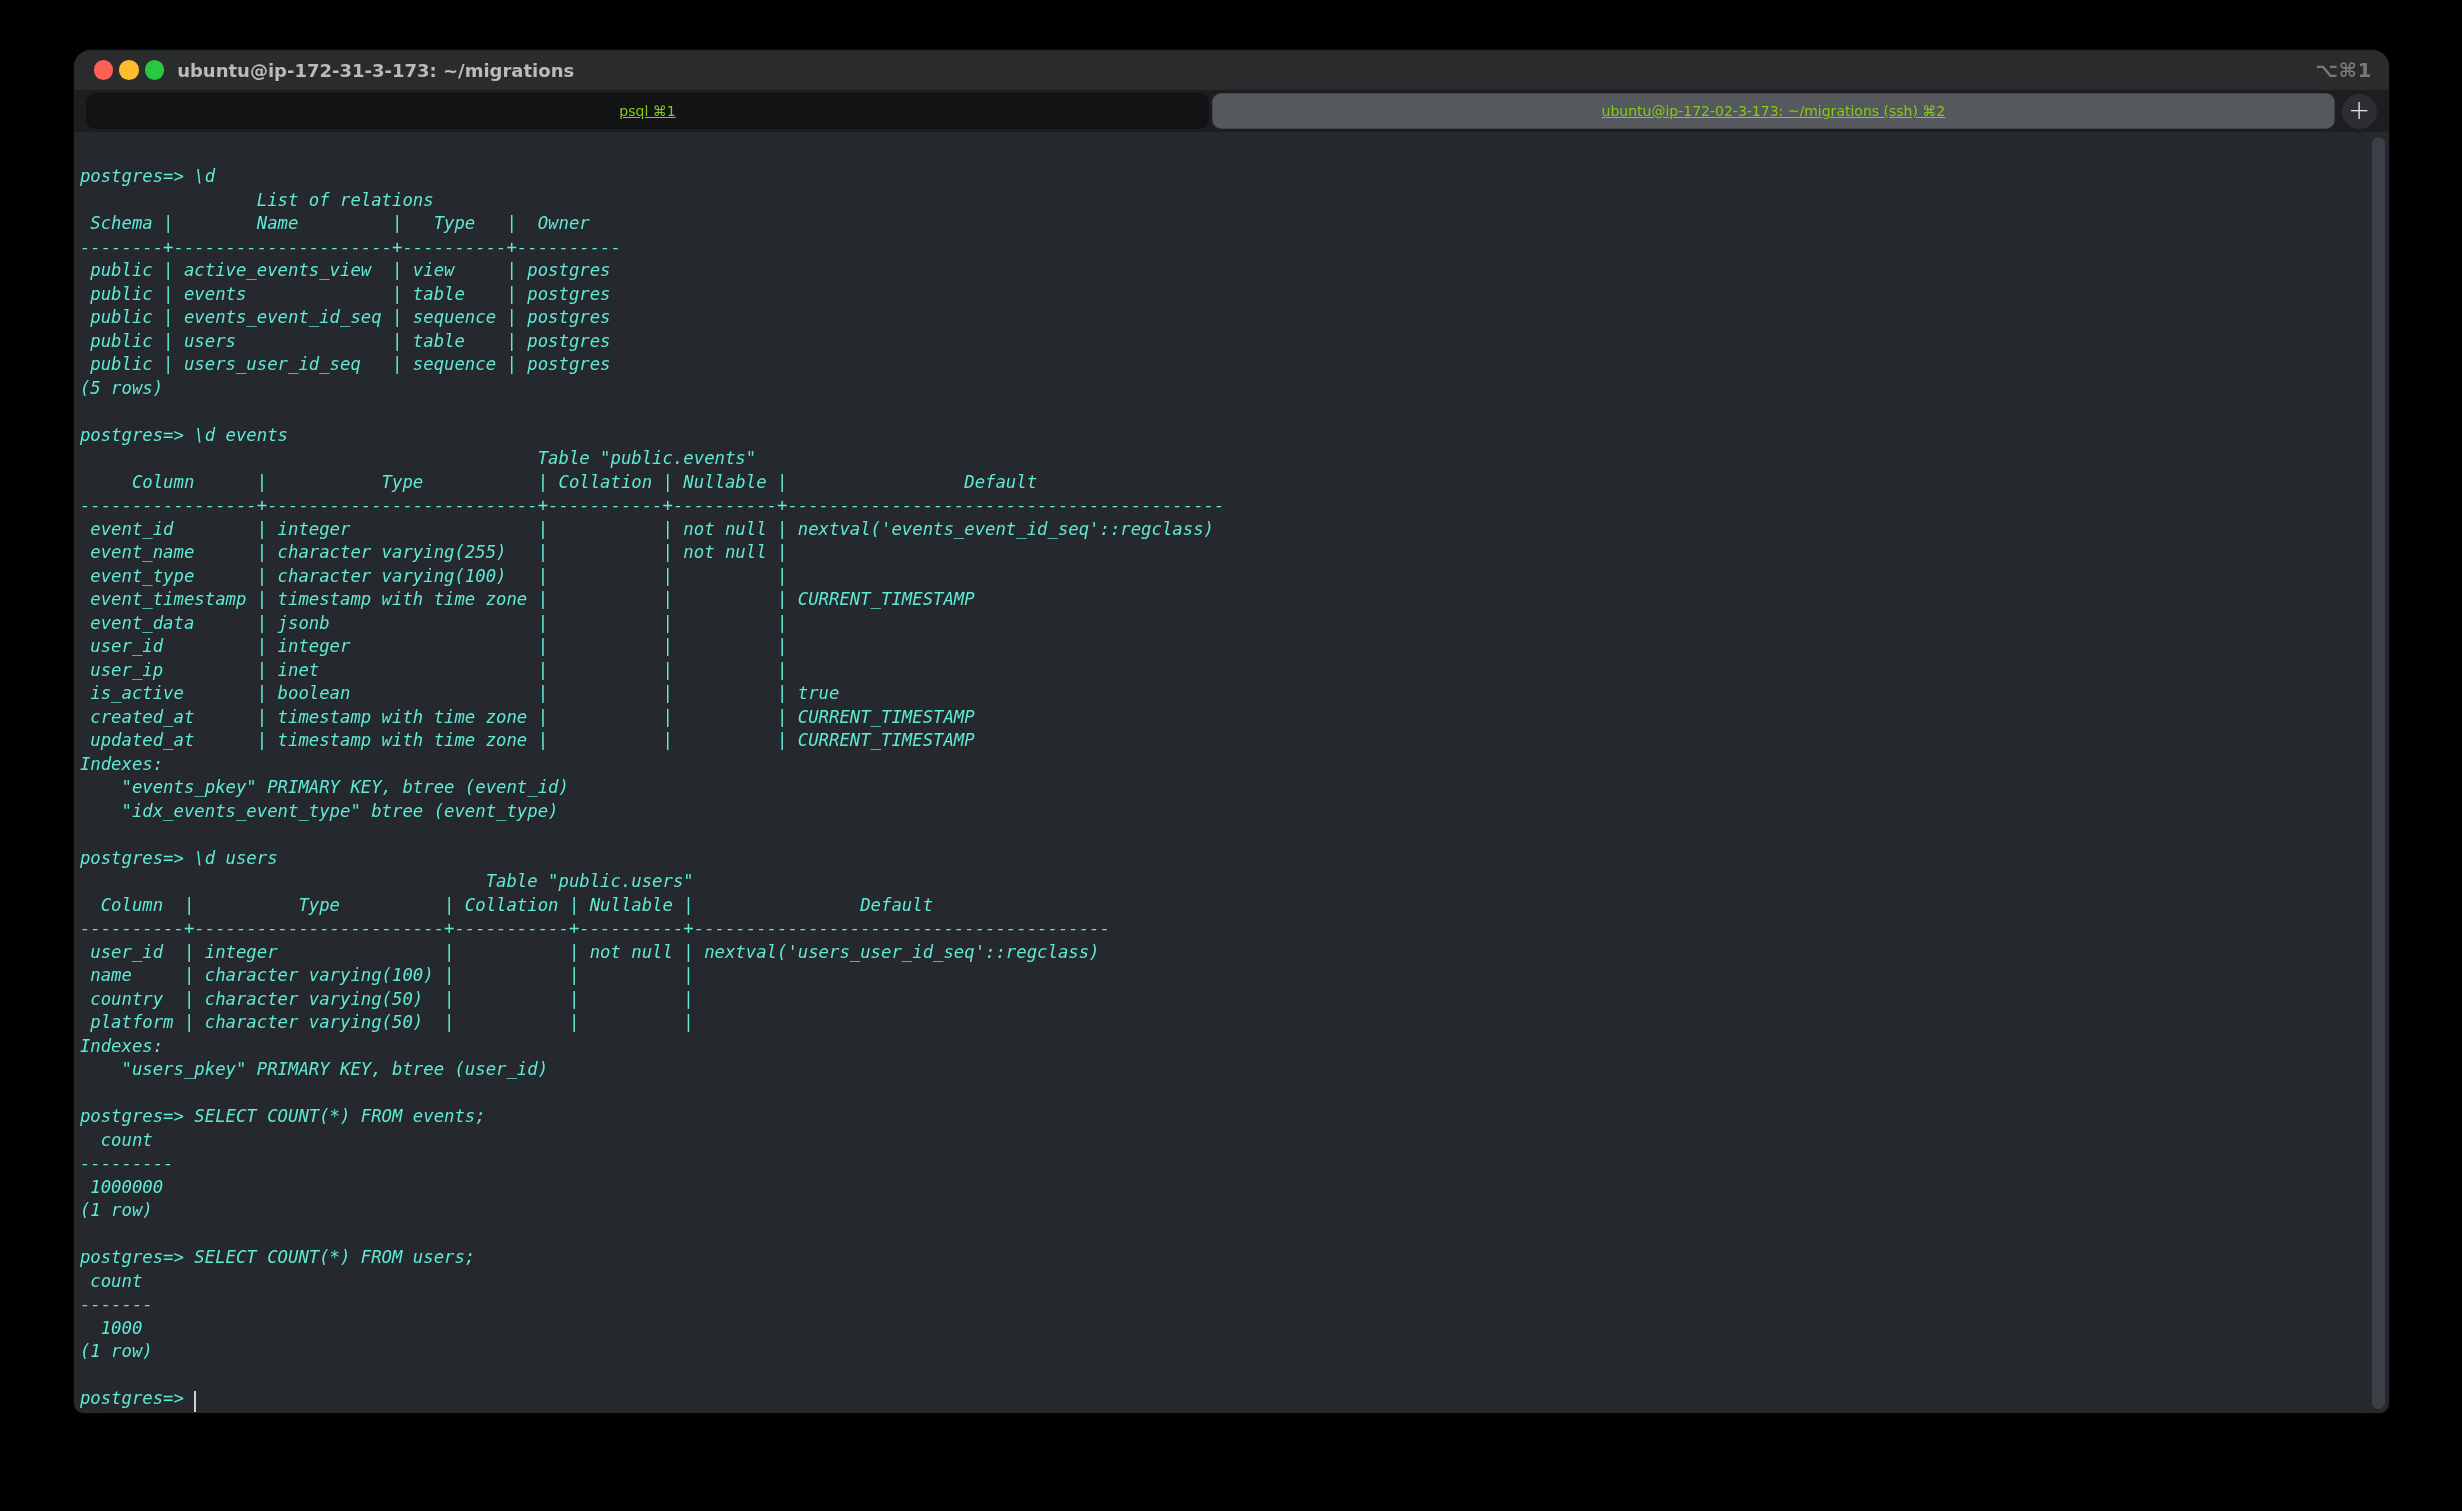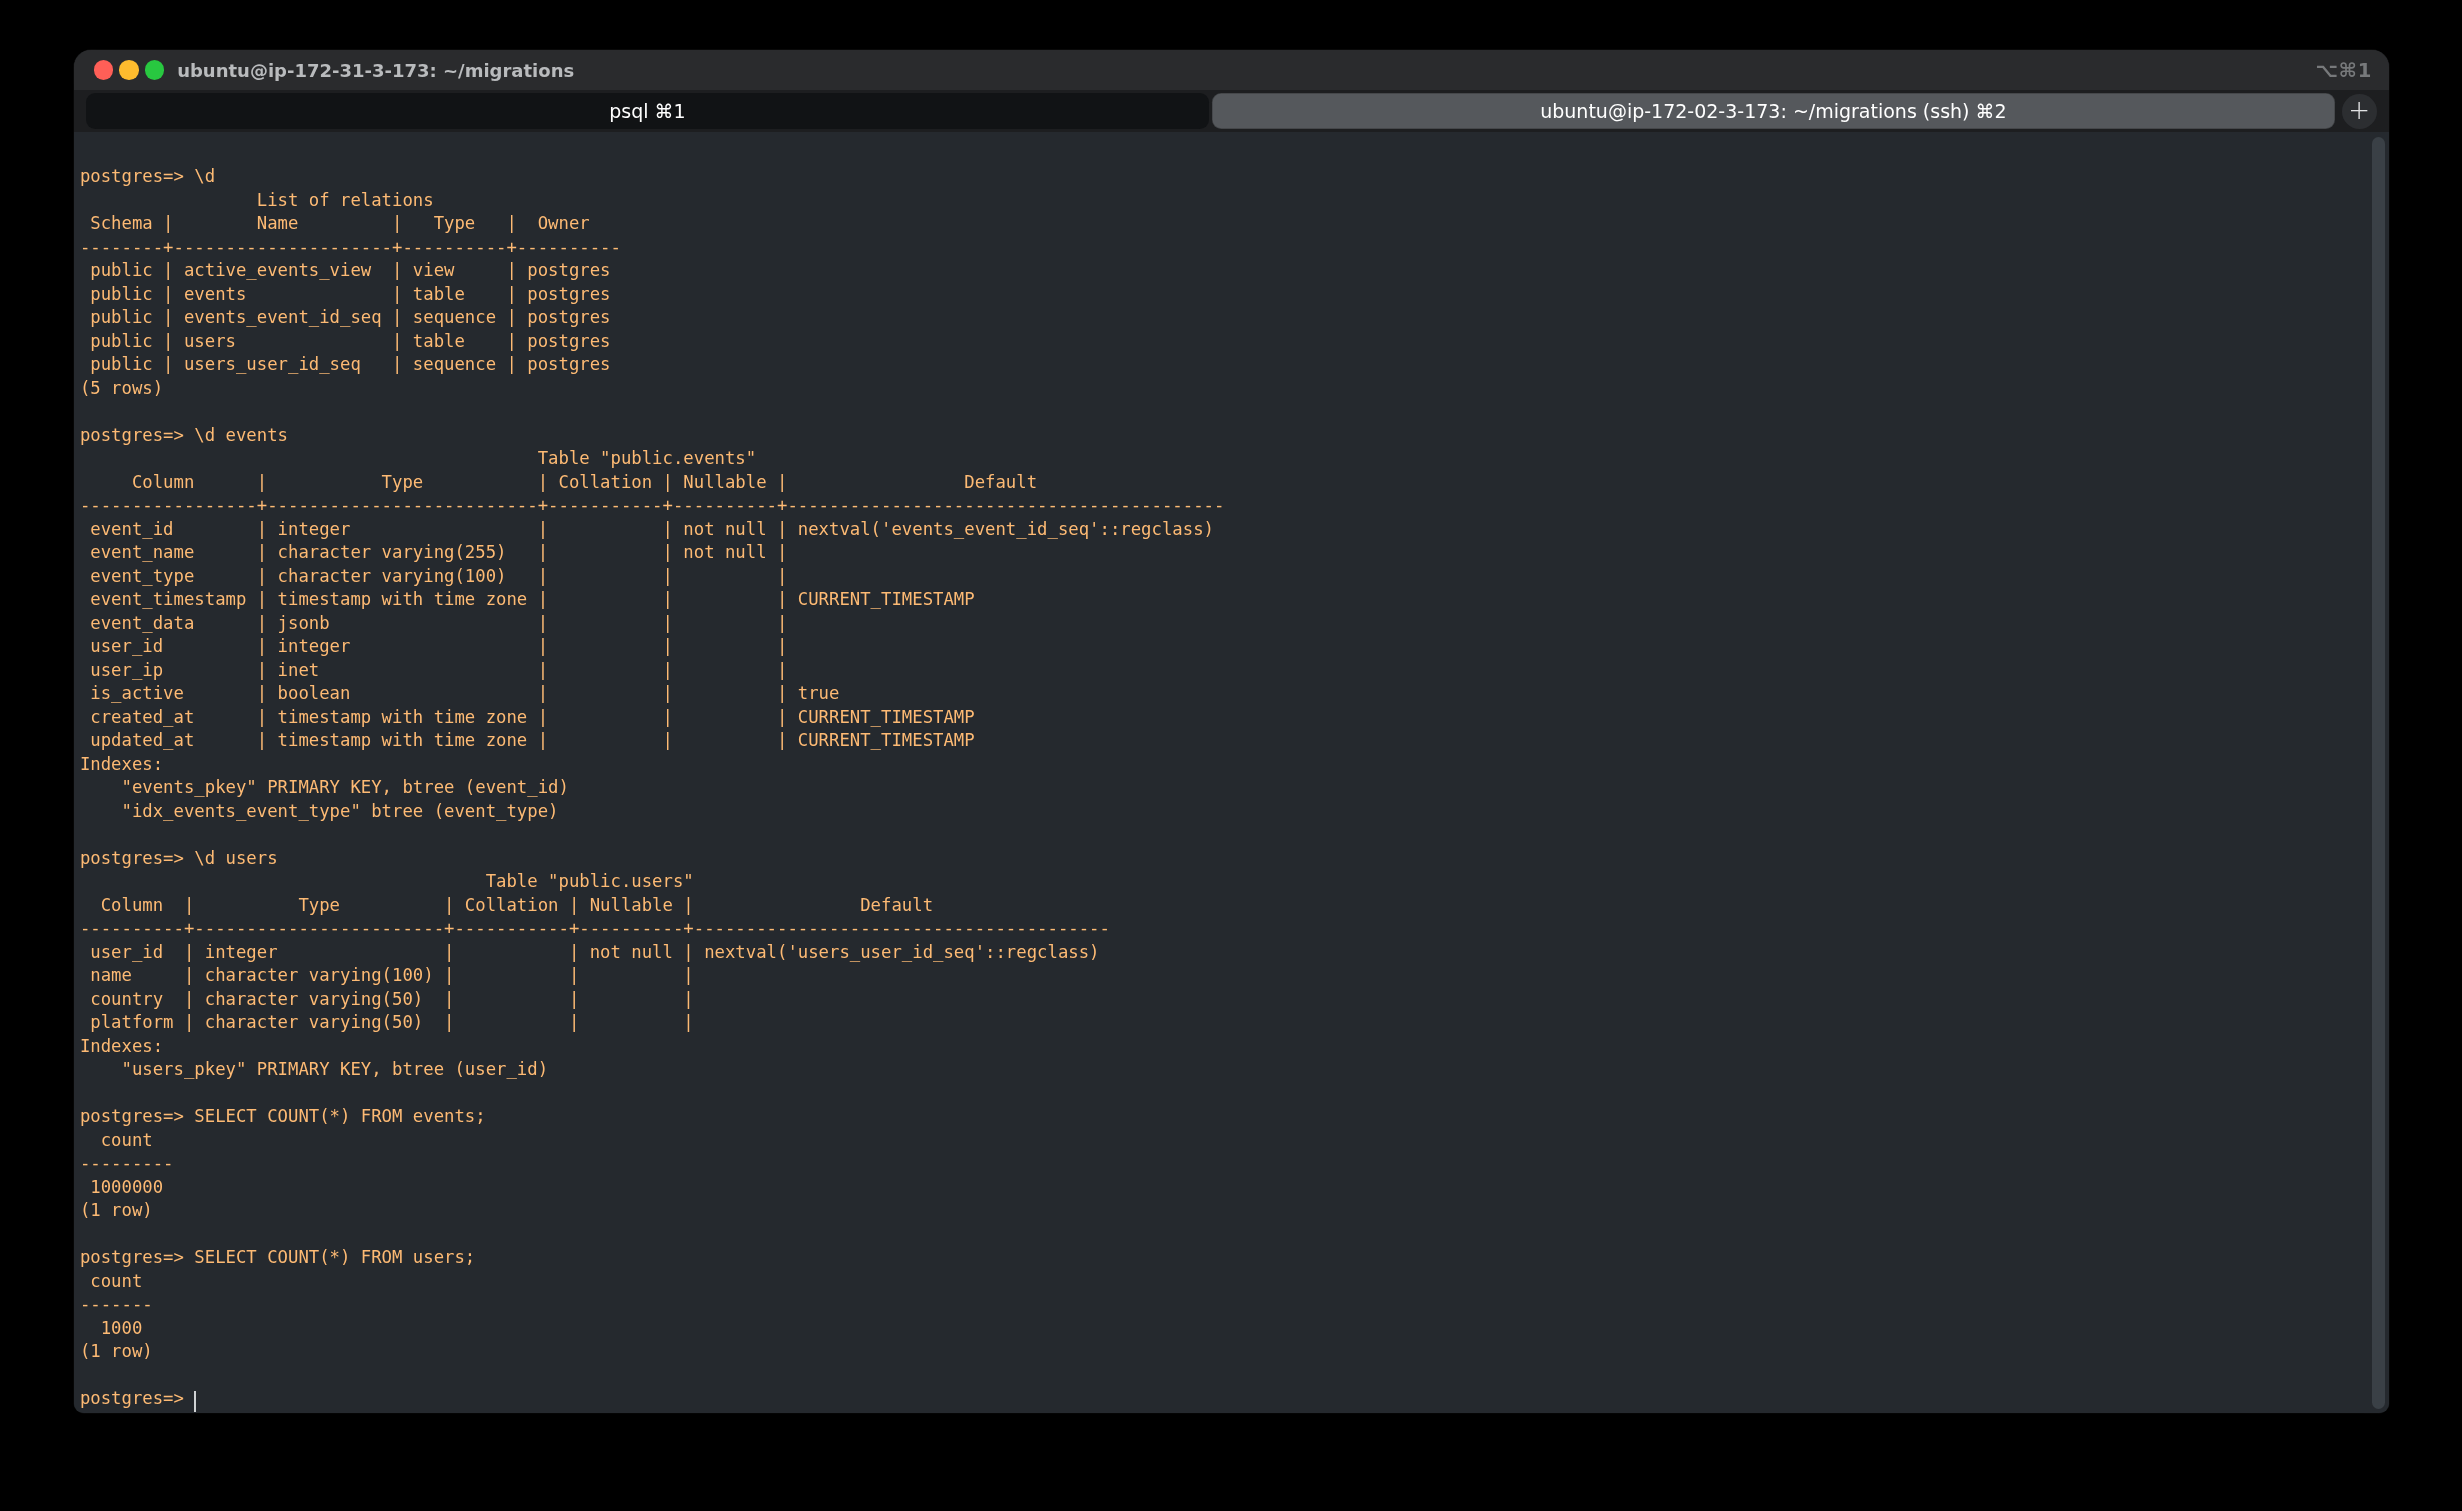--- a/index.html
+++ b/index.html
@@ -54,24 +54,25 @@
     align-items: center;
     padding: 0 12.4px 0 11.8px;
   }
   .tab {
     flex: 1;
     height: 36px;
     border-radius: 9.2px;
     display: flex;
     align-items: center;
     justify-content: center;
-    font-size: 19px;
-    color: #ffffff;
+    font-size: 14px;
+    color: #84cc16;
     white-space: nowrap;
     cursor: default;
+    text-decoration: underline;
   }
   .tab.active   { background: #111315; margin-right: 2.6px; }
   .tab.inactive { background: #55585c; box-shadow: inset 0 0 0 0.7px rgba(0,0,0,0.25); }
   .new-tab {
     width: 35px; height: 35px;
     margin-left: 6.5px;
     border-radius: 50%;
     background: #2c2e31;
     color: #e2e3e4;
     font-size: 26px;
@@ -85,22 +86,23 @@
     left: 0; top: 82px; right: 0; bottom: 0;
     background: #25292e;
   }
   pre.term {
     position: absolute;
     left: 5.9px; top: 33px;
     margin: 0;
     font-family: "DejaVu Sans Mono", "Liberation Mono", monospace;
     font-size: 17.3px;
     line-height: 23.5px;
-    color: #fdba74;
+    color: #5eead4;
     white-space: pre;
+    font-style: italic;
   }
   .cursor {
     position: absolute;
     left: 120px; top: 1259px;
     width: 2px; height: 21px;
     background: #cfd2d4;
   }
   .scrollbar-thumb {
     position: absolute;
     right: 3.9px; top: 5.2px;

